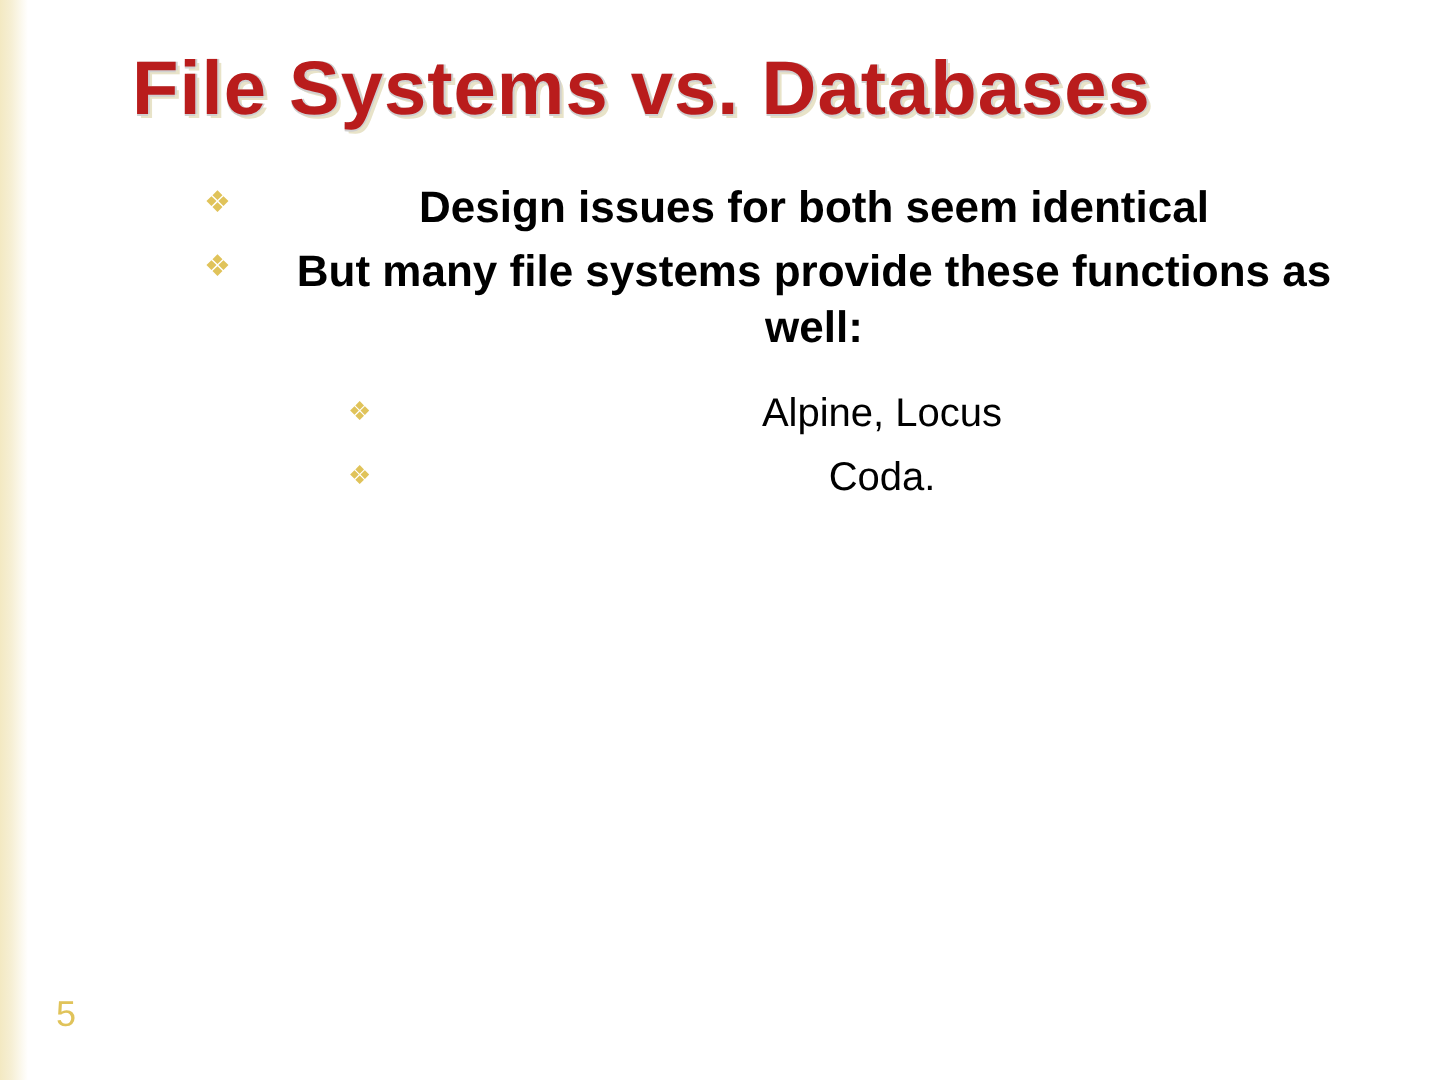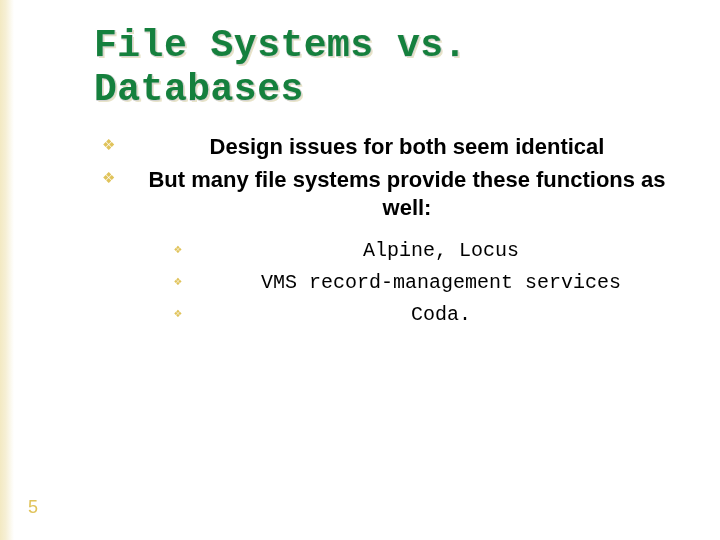--- a/index.html
+++ b/index.html
@@ -26,28 +26,27 @@
   .slide {
     position: absolute;
     left: 0; top: 0; right: 0; bottom: 0;
     box-sizing: border-box;
     padding: 24px 42px 24px 42px;
   }
   .title {
     font-size: 38px;
     line-height: 1.15;
     font-weight: 700;
-    color: #15803d;
-    margin: 0 0 22px 52px;
+    color: #b91c1c;
+    margin: 0 0 22px 24px;
     letter-spacing: 0.5px;
     text-shadow:
       1px 0 0 #d0d0d0,
       0 1px 0 #d0d0d0,
       2px 2px 0 #e8e3c8;
-    font-family: Liberation Mono, monospace;
   }
   ul.level1 {
     list-style: none;
     margin: 0 0 0 60px;
     padding: 0;
   }
   ul.level1 > li {
     position: relative;
     padding-left: 34px;
     font-size: 22px;
@@ -72,21 +71,20 @@
     padding: 0;
   }
   ul.level2 > li {
     position: relative;
     padding-left: 30px;
     font-size: 20px;
     line-height: 1.5;
     font-weight: 400;
     color: #000;
     margin-bottom: 2px;
-    font-family: Liberation Mono, monospace;
   }
   ul.level2 > li::before {
     content: "❖";
     position: absolute;
     left: 0;
     top: 4px;
     font-size: 13px;
     color: #e0c35a;
   }
   .page-num {
@@ -111,23 +109,20 @@
       <span>Design issues for both seem identical</span>
     </li>
     <li>
       <span>But many file systems provide these functions as well:</span>
 
       <ul class="level2">
         <li>
           <span>Alpine, Locus</span>
         </li>
         <li>
-          <span>VMS record-management services</span>
-        </li>
-        <li>
           <span>Coda.</span>
         </li>
       </ul>
     </li>
   </ul>
 
   <div class="page-num">5</div>
 </div>
 
 </body></html>

